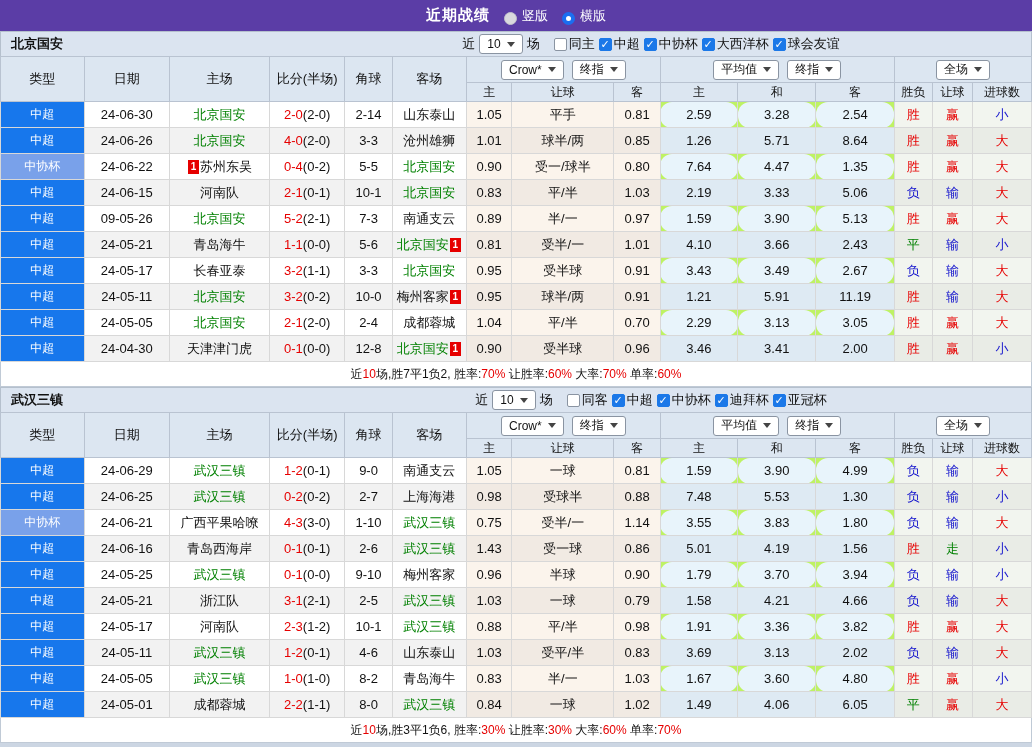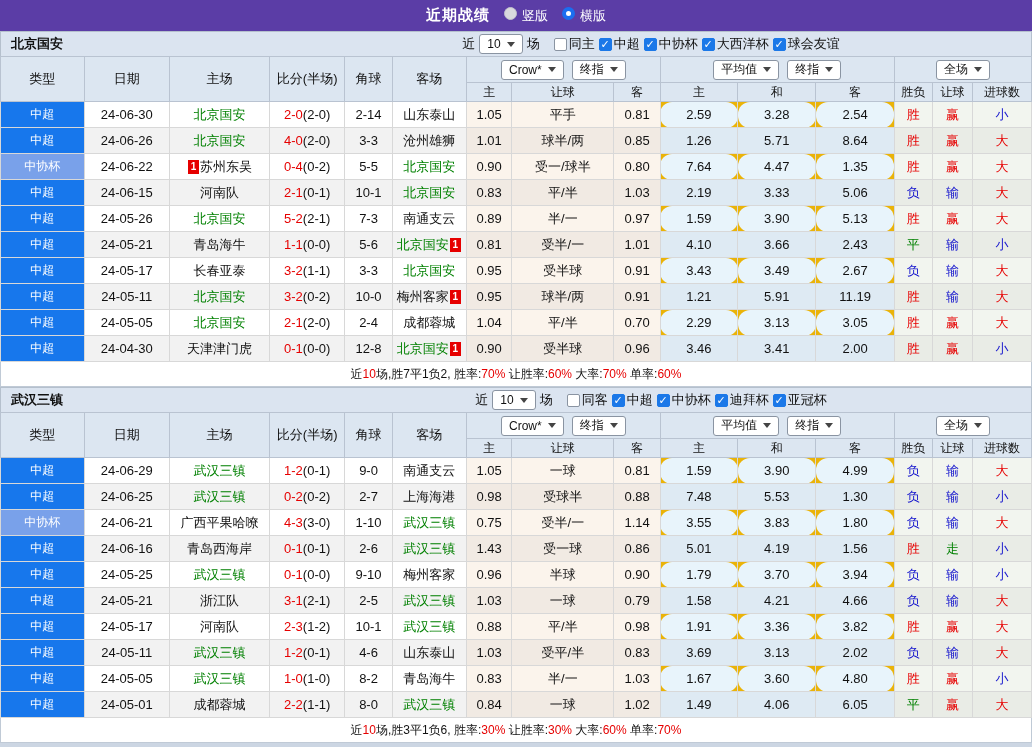--- a/index.html
+++ b/index.html
@@ -2,30 +2,30 @@
 <html><head>
 <meta charset="utf-8">
 <style>
   * { box-sizing: border-box; margin: 0; padding: 0; }
   body {
     width: 1032px; height: 747px;
     font-family: "Liberation Sans", sans-serif;
     background: #ccd6e3;
     overflow: hidden;
   }
-  .page { width: 1032px; background: #eab308; }
+  .page { width: 1032px; background: #bef264; }
 
   
   .titlebar {
     height: 31px; background: #5b3da6; color: #fff;
     display: flex; align-items: center; justify-content: center; gap: 14px;
     font-size: 13px;
   }
   .titlebar .title { font-size: 15px; font-weight: bold; letter-spacing: 1px; }
-  .radio-item { display: inline-flex; align-items: flex-start; gap: 5px; cursor: pointer; }
+  .radio-item { display: inline-flex; align-items: flex-end; gap: 5px; cursor: pointer; }
   .radio { width: 13px; height: 13px; border-radius: 50%; display: inline-block; }
   .radio.grey { background: #d9d9de; border: 1px solid #c2c2cc; }
   .radio.blue { background: #fff; border: 4px solid #1b6ef0; }
 
   
   .section-bar {
     height: 25px; background: #dbe4f0; border: 1px solid #b5c0cd; border-bottom: none;
     display: flex; align-items: center; padding: 0 10px; font-size: 13px; color: #111;
   }
   .section-bar .team { font-weight: bold; width: 270px; }
@@ -271,21 +271,21 @@
             <td class="beige">1.03</td>
             <td class="blue">2.19</td>
             <td class="blue">3.33</td>
             <td class="blue">5.06</td>
             <td class="resbg c-b">负</td>
             <td class="resbg c-b">输</td>
             <td class="resbg c-r">大</td>
           </tr>
           <tr class="odd">
             <td class="type super">中超</td>
-            <td class="plain">24-05-26</td>
+            <td class="plain">09-05-26</td>
             <td class="plain"><span class="t-green">北京国安</span></td>
             <td class="plain"><span class="sc-red">5-2</span><span>(2-1)</span></td>
             <td class="plain">7-3</td>
             <td class="plain"><span>南通支云</span></td>
             <td class="beige">0.89</td>
             <td class="beige">半/一</td>
             <td class="beige">0.97</td>
             <td class="blue">1.59</td>
             <td class="blue">3.90</td>
             <td class="blue">5.13</td>

